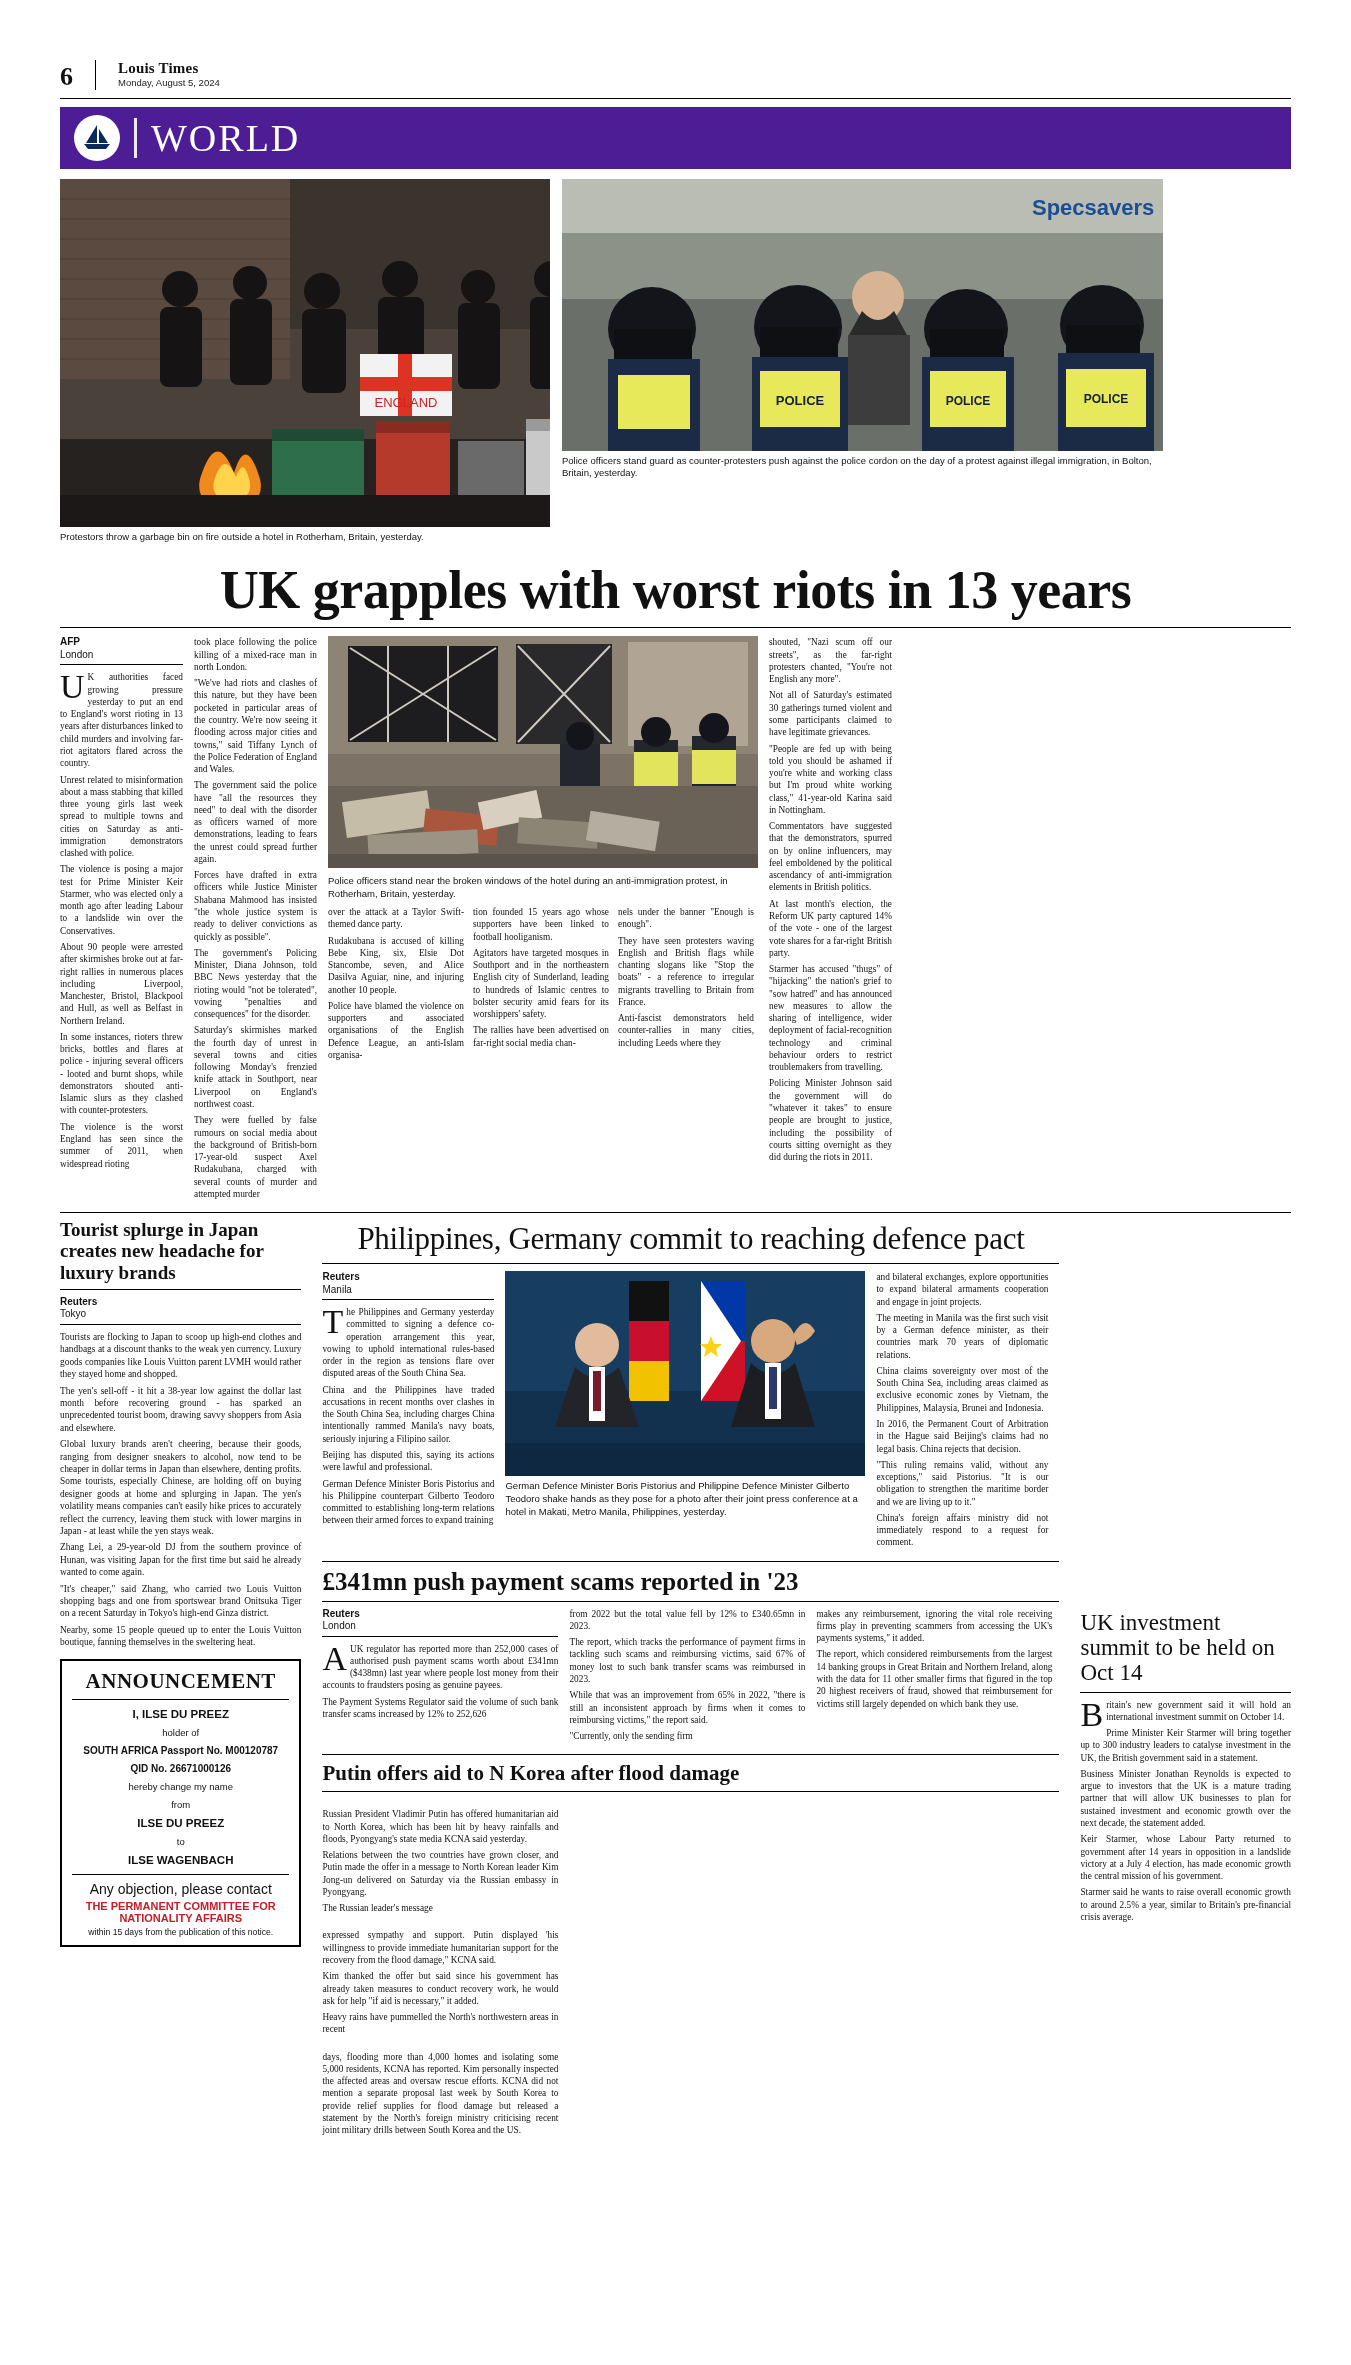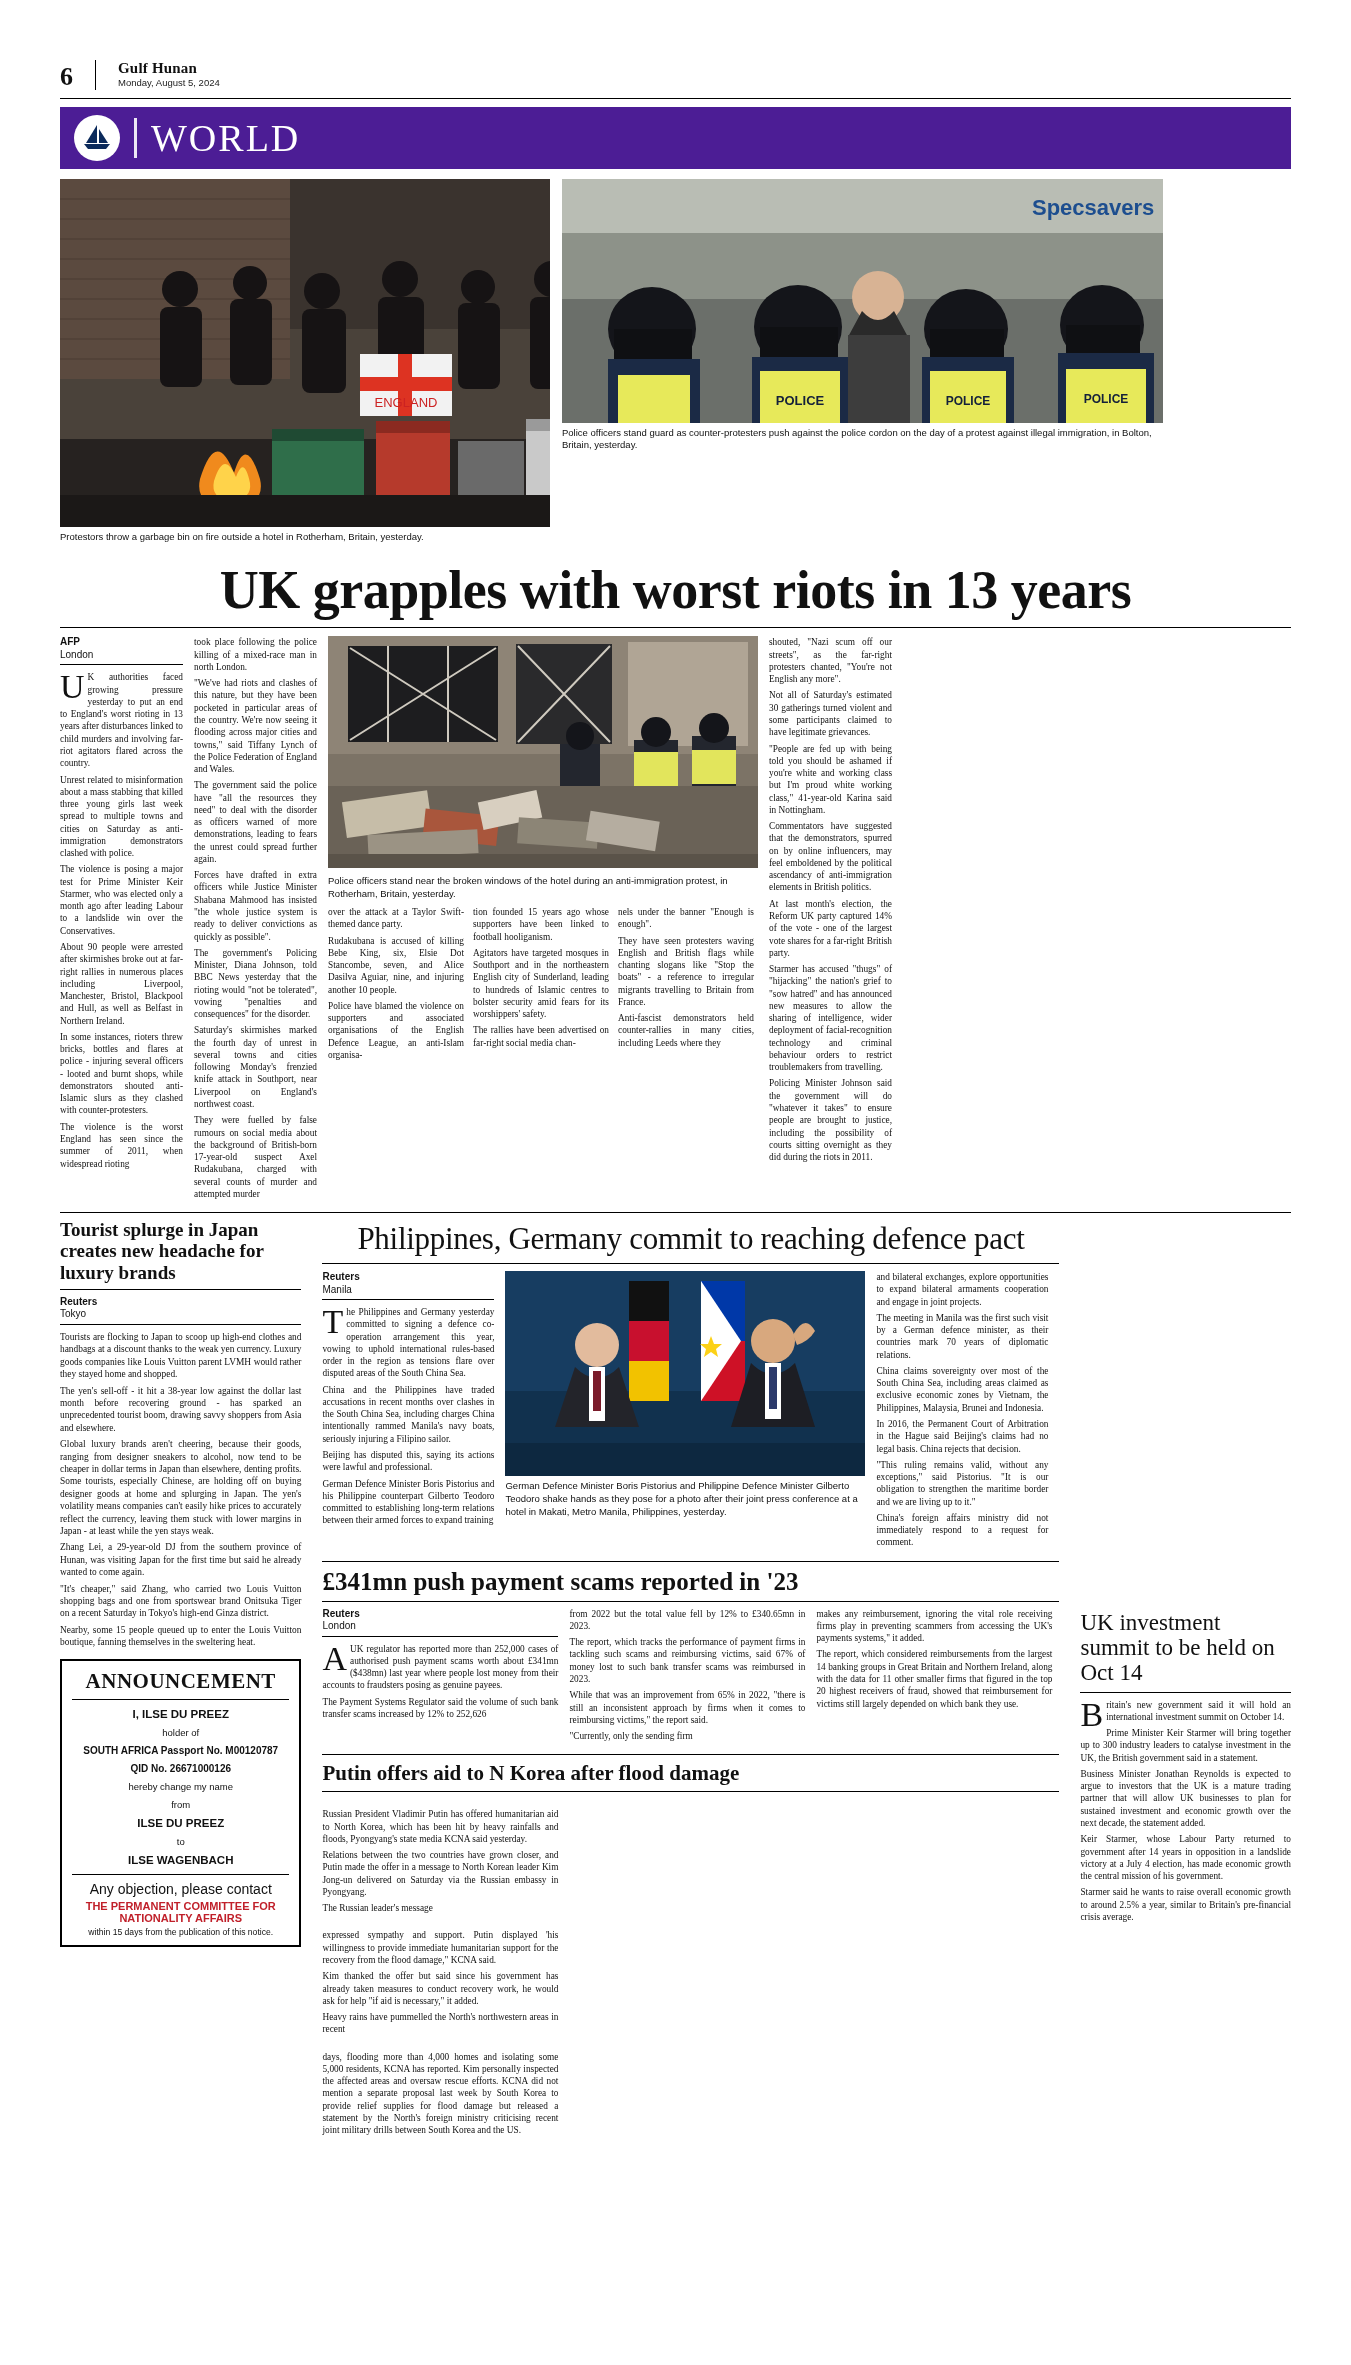--- a/index.html
+++ b/index.html
@@ -98,21 +98,21 @@
   }
   .photo-block { position: relative; }
   .photo-left { width: 490px; }
   .photo-right { width: 601px; }
   .photo {
     position: relative;
     overflow: hidden;
     background: #3b3b3b;
   }
   .photo-left .photo { height: 348px; }
-  .photo-right .photo { height: 244px; }
+  .photo-right .photo { height: 272px; }
   .caption {
     font-family: "Liberation Sans", sans-serif;
     font-size: 9.5px;
     line-height: 1.35;
     color: #111;
     padding-top: 4px;
     border-top: 0;
   }
 
   
@@ -271,21 +271,21 @@
 </style>
 </head>
 <body>
 
 <div class="page">
 
   <div class="masthead">
     <div class="folio">6</div>
     <div class="masthead-rule"></div>
     <div>
-      <div class="paper-name">Gulf Hunan</div>
+      <div class="paper-name">Louis Times</div>
       <div class="paper-date">Monday, August 5, 2024</div>
     </div>
   </div>
   <div class="rule-thin"></div>
 
   <div class="section-banner">
     <div class="section-logo">
       <svg width="34" height="32" viewBox="0 0 34 32">
         <path d="M4 22 L30 22 L26 27 L8 27 Z" fill="#0b2a5b"></path>
         <path d="M17 3 L17 21 L6 21 Z" fill="#0b2a5b"></path>

